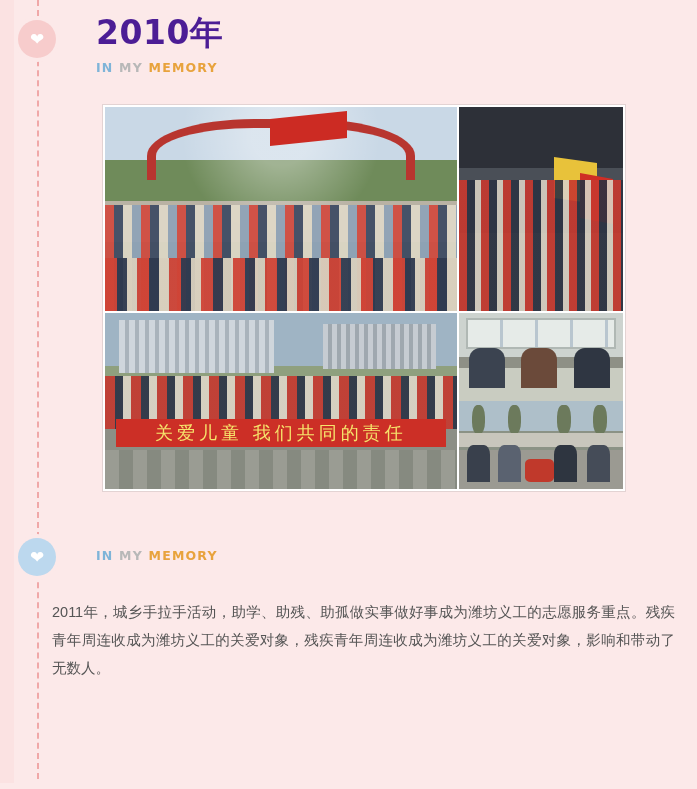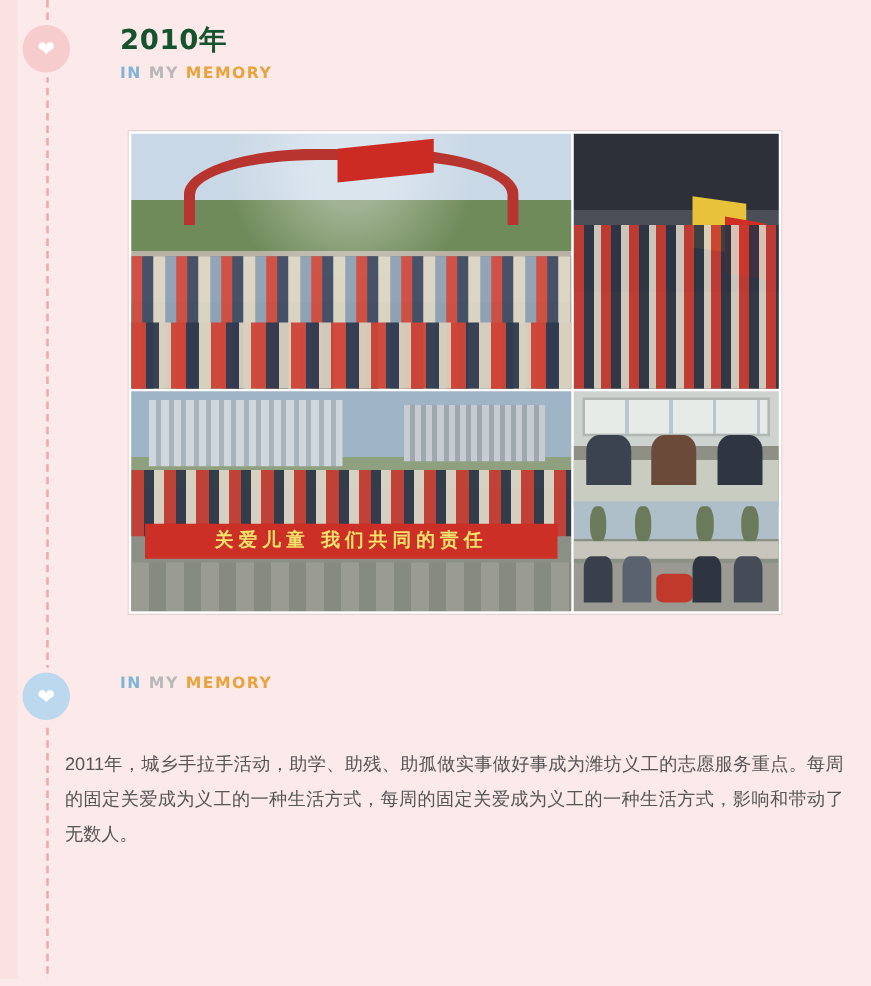--- a/index.html
+++ b/index.html
@@ -71,33 +71,33 @@
   .marker.blue {
     background: #bcd8ee;
   }
   .year-block {
     position: absolute;
     left: 96px;
     top: -2px;
   }
   .year {
     font-family: "DejaVu Sans", sans-serif;
-    font-size: 22px;
+    font-size: 33px;
     font-weight: bold;
-    color: #14532d;
+    color: #4c1d95;
     letter-spacing: 0.5px;
     line-height: 30px;
   }
   .subline {
     font-family: "DejaVu Sans", sans-serif;
     font-size: 12.5px;
     font-weight: bold;
     letter-spacing: 1.2px;
     line-height: 16px;
-    margin-top: 2px;
+    margin-top: 12px;
   }
   .subline .w1 { color: #7fb4d8; }
   .subline .w2 { color: #b8b8b8; }
   .subline .w3 { color: #e8a33d; }
   .para {
     margin: 0;
     padding: 0 22px 0 52px;
     font-size: 14.5px;
     line-height: 28px;
     color: #555555;
@@ -230,22 +230,22 @@
     top: 60%;
     width: 94%;
     height: 16%;
     background: #cc2f26;
     display: flex;
     align-items: center;
     justify-content: center;
   }
   .ph3 .banner span {
     color: #f6e36b;
-    font-size: 15px;
-    font-weight: bold;
+    font-size: 18px;
+    font-weight: normal;
     letter-spacing: 4px;
     font-family: "DejaVu Sans", sans-serif;
     white-space: nowrap;
   }
   .ph3 .ground {
     position: absolute;
     left: 0; right: 0; bottom: 0; height: 22%;
     background: repeating-linear-gradient(90deg, #9a9c93 0 14px, #868a80 14px 28px);
   }
   
@@ -417,19 +417,19 @@
         </div>
         <div class="year-block">
           <div class="subline">
             <span class="w1">IN</span>
             <span class="w2">MY</span>
             <span class="w3">MEMORY</span>
           </div>
         </div>
       </div>
 
-      <p class="para">2011年，城乡手拉手活动，助学、助残、助孤做实事做好事成为潍坊义工的志愿服务重点。每周的固定关爱成为义工的一种生活方式，每周的固定关爱成为义工的一种生活方式，影响和带动了无数人。</p>
+      <p class="para">2011年，城乡手拉手活动，助学、助残、助孤做实事做好事成为潍坊义工的志愿服务重点。残疾青年周连收成为潍坊义工的关爱对象，残疾青年周连收成为潍坊义工的关爱对象，影响和带动了无数人。</p>
     </div>
 
   </div>
 
   <div class="bottom-fade"></div>
 </div>
 
 </body></html>

